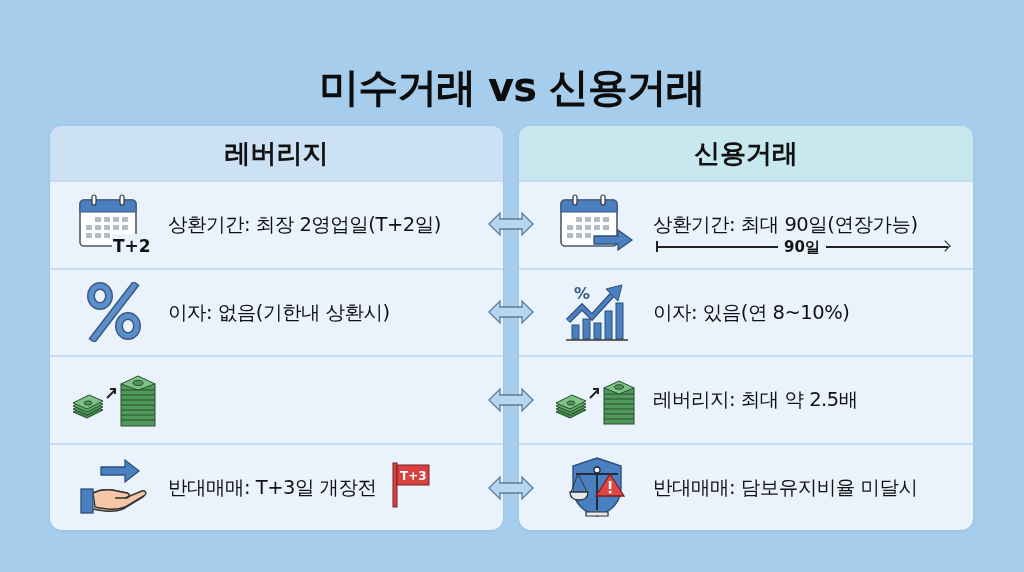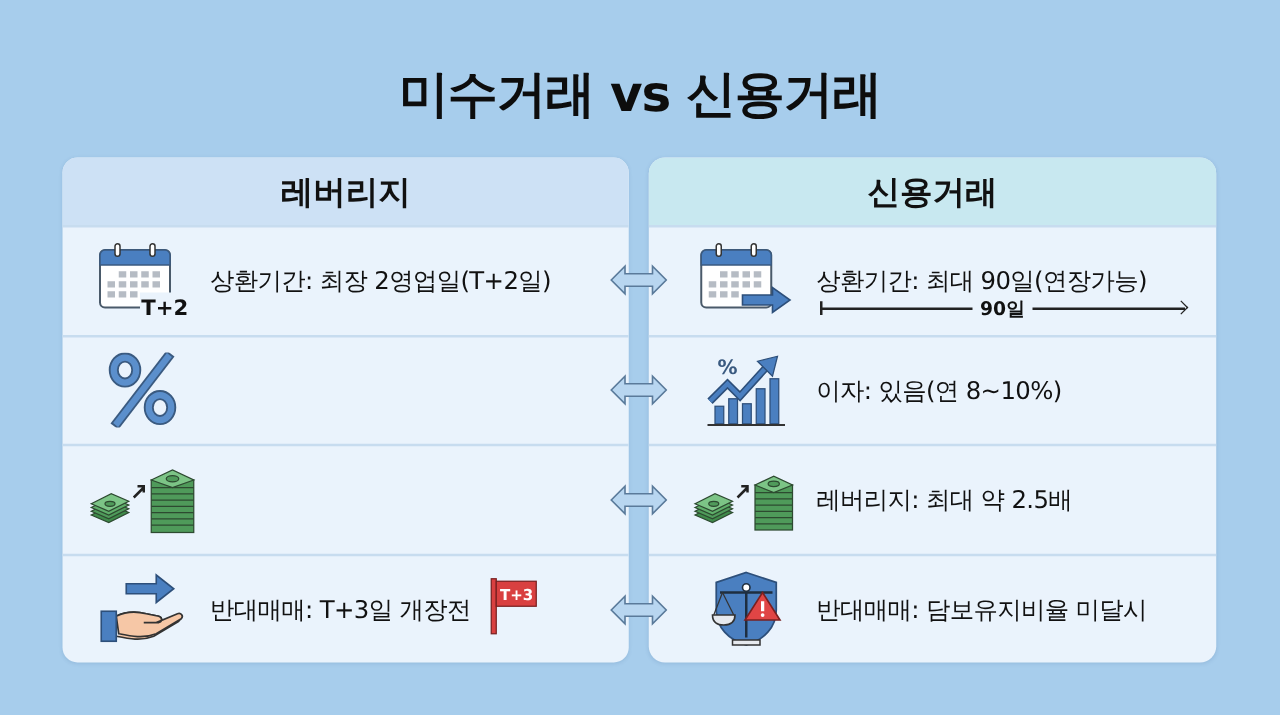--- a/index.html
+++ b/index.html
@@ -4,31 +4,31 @@
 <style>
   * { box-sizing: border-box; margin: 0; padding: 0; }
   html, body { width: 1024px; height: 572px; overflow: hidden; }
   body {
     background: #a7cdec;
     font-family: "DejaVu Sans", "Liberation Sans", sans-serif;
     position: relative;
     color: #111;
   }
   .title {
-    position: absolute; left: 0; top: 48px; width: 1024px;
+    position: absolute; left: 0; top: 60px; width: 1024px;
     text-align: center; font-size: 40px; font-weight: bold;
     letter-spacing: -1px; color: #0d0d0d;
   }
   .card {
     position: absolute; top: 126px; height: 404px;
     background: #eaf3fc; border-radius: 12px; overflow: hidden;
     box-shadow: 0 1px 3px rgba(60,100,150,0.15);
   }
   .card.left { left: 50px; width: 453px; }
-  .card.right { left: 519px; width: 454px; border-radius: 13px; }
+  .card.right { left: 519px; width: 454px; }
   .card-header {
     height: 54px; display: flex; align-items: center; justify-content: center;
     font-size: 26px; font-weight: bold; color: #111;
   }
   .card.left .card-header { background: #cde1f5; }
   .card.right .card-header { background: #c8e8f0; }
   .row {
     height: 87.5px; display: flex; align-items: center;
     border-top: 2px solid #c7dcef; position: relative;
   }
@@ -93,20 +93,21 @@
     <div class="icon">
       <svg width="60" height="60" viewBox="0 0 60 60">
         <ellipse cx="16" cy="14" rx="9" ry="10" fill="none" stroke="#3a5a80" stroke-width="8"></ellipse>
         <ellipse cx="16" cy="14" rx="9" ry="10" fill="none" stroke="#5b8fcc" stroke-width="5"></ellipse>
         <ellipse cx="44" cy="44" rx="9" ry="10" fill="none" stroke="#3a5a80" stroke-width="8"></ellipse>
         <ellipse cx="44" cy="44" rx="9" ry="10" fill="none" stroke="#5b8fcc" stroke-width="5"></ellipse>
         <line x1="50" y1="4" x2="10" y2="56" stroke="#3a5a80" stroke-width="8" stroke-linecap="square"></line>
         <line x1="50" y1="4" x2="10" y2="56" stroke="#5b8fcc" stroke-width="5" stroke-linecap="square"></line>
       </svg>
     </div>
+    <div class="text">이자: 없음(기한내 상환시)</div>
   </div>
 
   <div class="row">
     <div class="icon">
       <svg width="90" height="60" viewBox="0 0 90 60">
         <g stroke="#2d4a30" stroke-width="1">
           <path d="M4 42 l16 -8 l14 6 l-16 8z" fill="#3f8a4a"></path>
           <path d="M4 39 l16 -8 l14 6 l-16 8z" fill="#4f9a5a"></path>
           <path d="M4 36 l16 -8 l14 6 l-16 8z" fill="#5fae6a"></path>
           <path d="M4 33 l16 -8 l14 6 l-16 8z" fill="#7cc486"></path>

